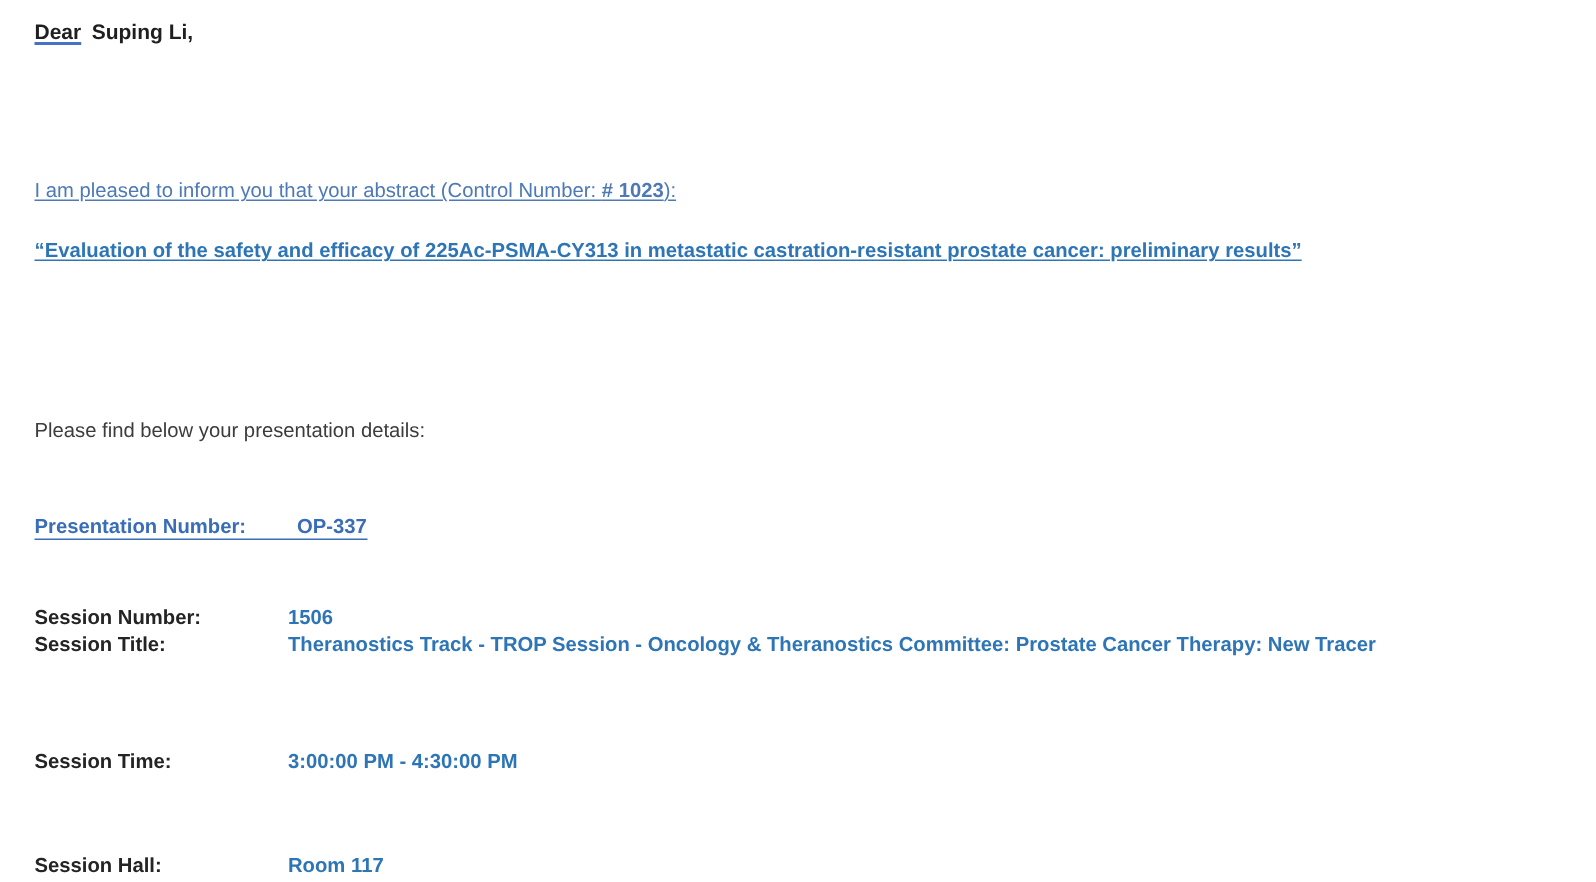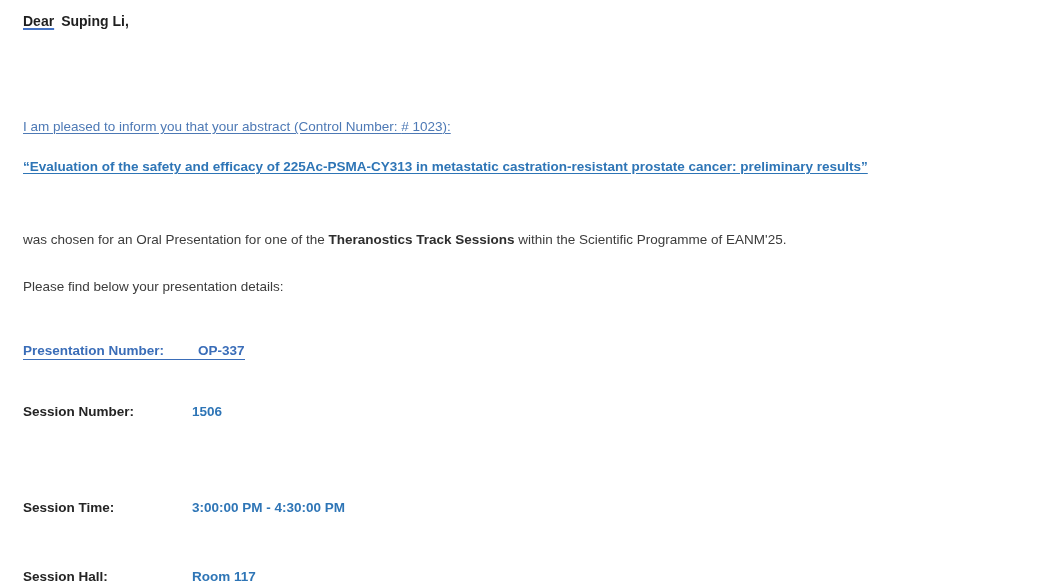--- a/index.html
+++ b/index.html
@@ -36,21 +36,21 @@
     text-decoration:underline;
     cursor:pointer;
   }
 
   
   .pleased {
     color:#4d79b5;
     text-decoration:underline;
     text-underline-offset:2px;
   }
-  .pleased .ctrl { font-weight:normal; }
+  .pleased .ctrl { font-weight:bold; }
 
   
   .abstract-title {
     color:#2e75b6;
     font-weight:bold;
     text-decoration:underline;
     text-underline-offset:2px;
   }
 
   
@@ -89,36 +89,36 @@
     <span class="salutation">Dear</span><span class="name-gap"></span><span>Suping Li,</span>
   </div>
 
 
   <div class="abs pleased" style="top:119px;">
     <span>I am pleased to inform you that your abstract (Control Number: </span><span class="ctrl"># 1023</span><span>):</span>
   </div>
 
   <div class="abs abstract-title" style="top:159px;">“Evaluation of the safety and efficacy of 225Ac-PSMA-CY313 in metastatic castration-resistant prostate cancer: preliminary results”</div>
 
-  <div class="abs chosen" style="top:232px;">
-    <span>was chosen for an Oral Presentation for one of the </span><b>Theranostics Track Sessions</b><span> within the Scientific Programme of EANM'25.</span>
-  </div>
 
   <div class="abs details-intro" style="top:279px;">Please find below your presentation details:</div>
 
   <div class="abs" style="top:343px;">
     <span class="pres-inner">
       <span>Presentation Number:</span><span class="pres-gap"></span><span>OP-337</span>
     </span>
   </div>
 
   <div class="abs detail-row" style="top:404px;">
     <span class="lbl">Session Number:</span><span class="val">1506</span>
   </div>
 
+  <div class="abs detail-row" style="top:422px;">
+    <span class="lbl">Session Title:</span><span class="val">Theranostics Track - TROP Session - Oncology &amp; Theranostics Committee: Prostate Cancer Therapy: New Tracer</span>
+  </div>
 
 
   <div class="abs detail-row" style="top:500px;">
     <span class="lbl">Session Time:</span><span class="val">3:00:00 PM - 4:30:00 PM</span>
   </div>
 
   <div class="abs detail-row" style="top:539px;margin-top:30px;">
     <span class="lbl">Session Hall:</span><span class="val">Room 117</span>
   </div>
 

